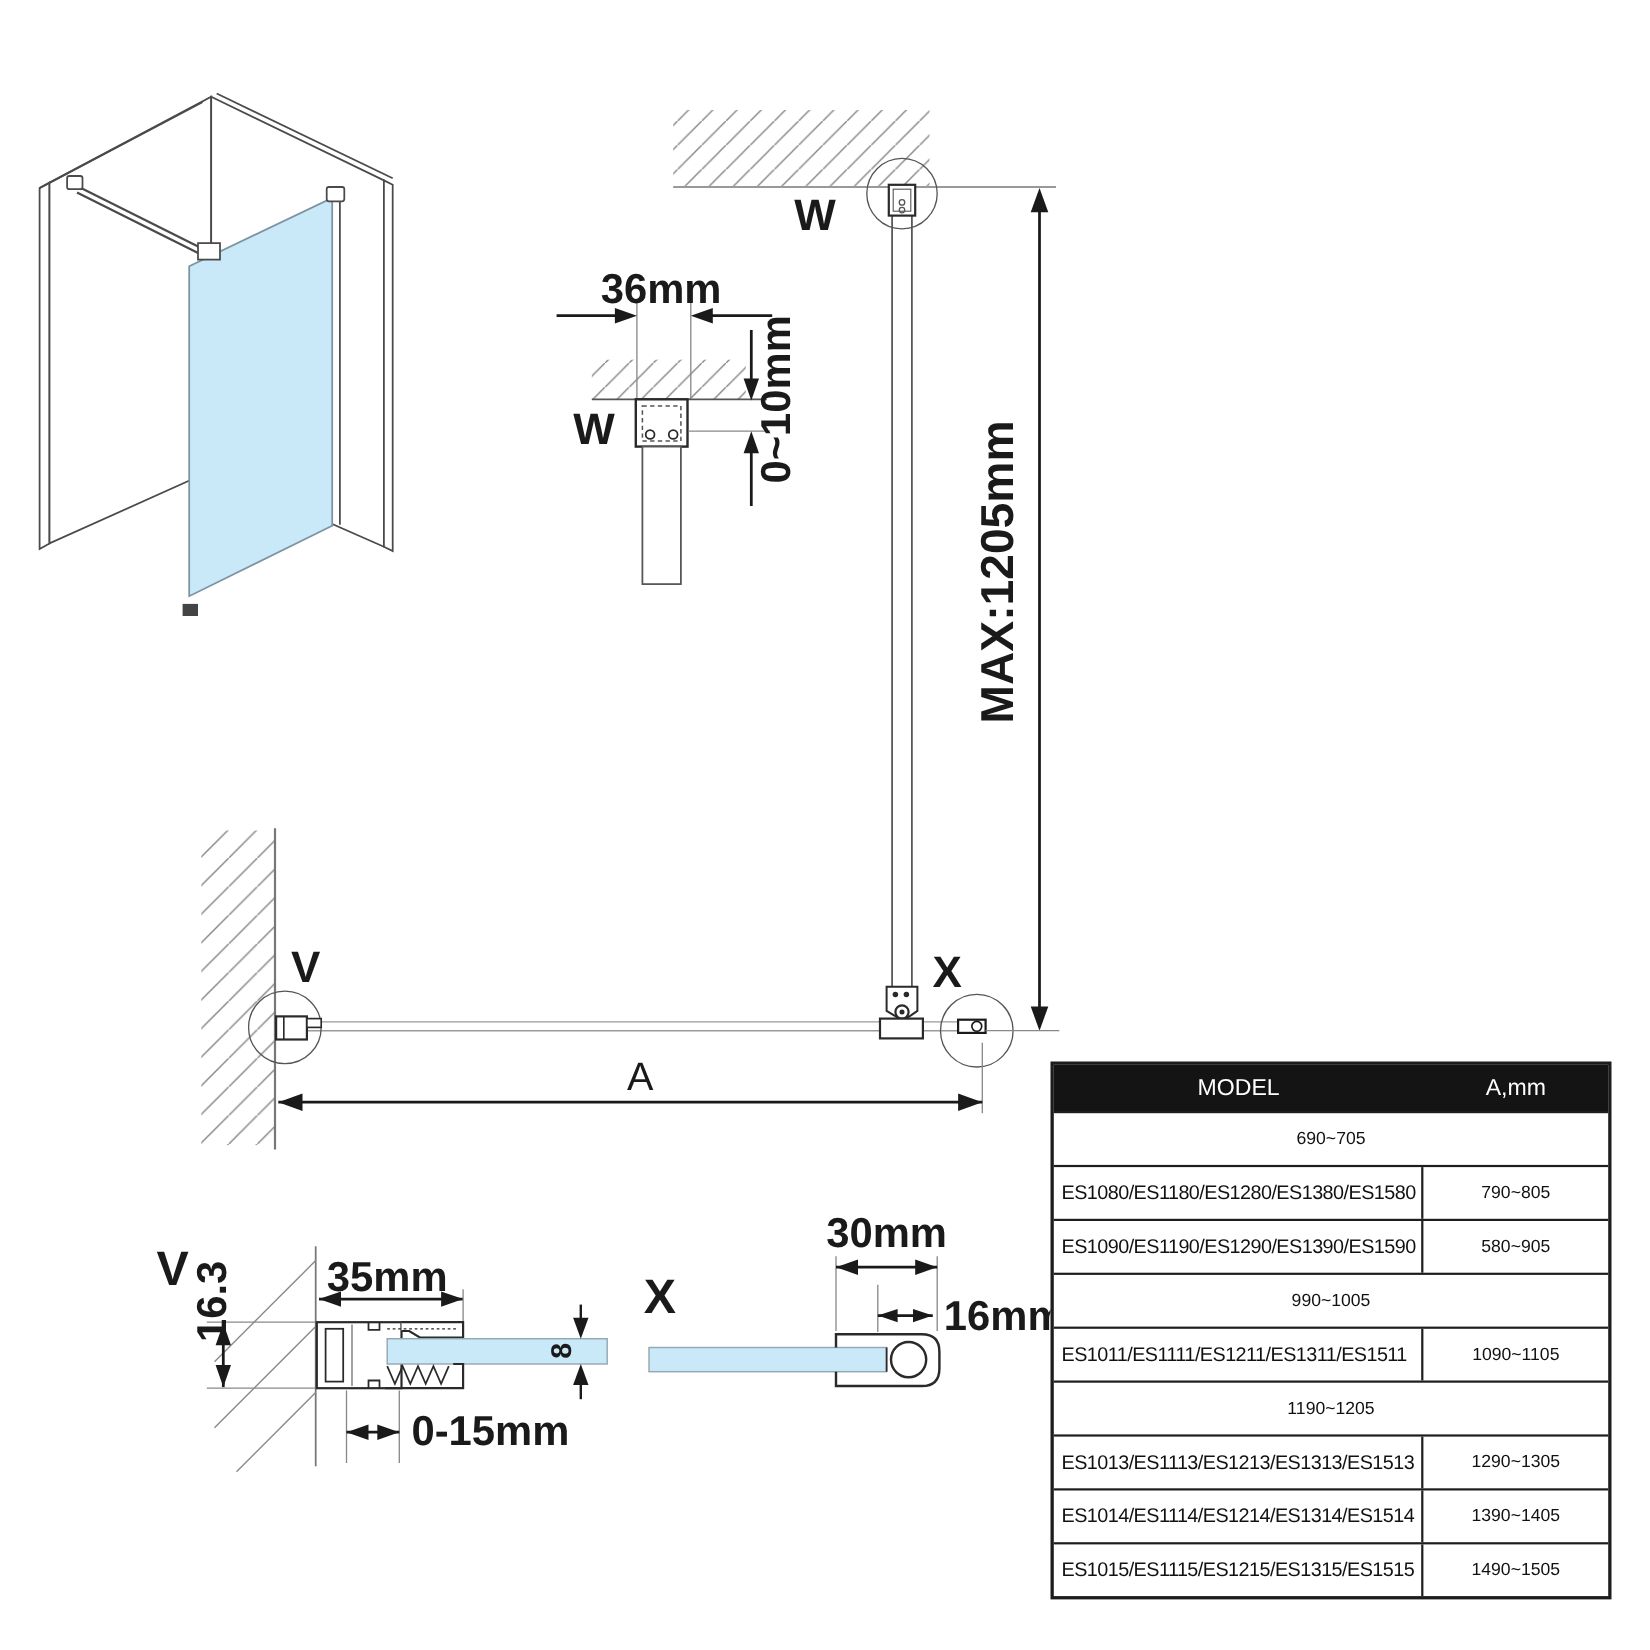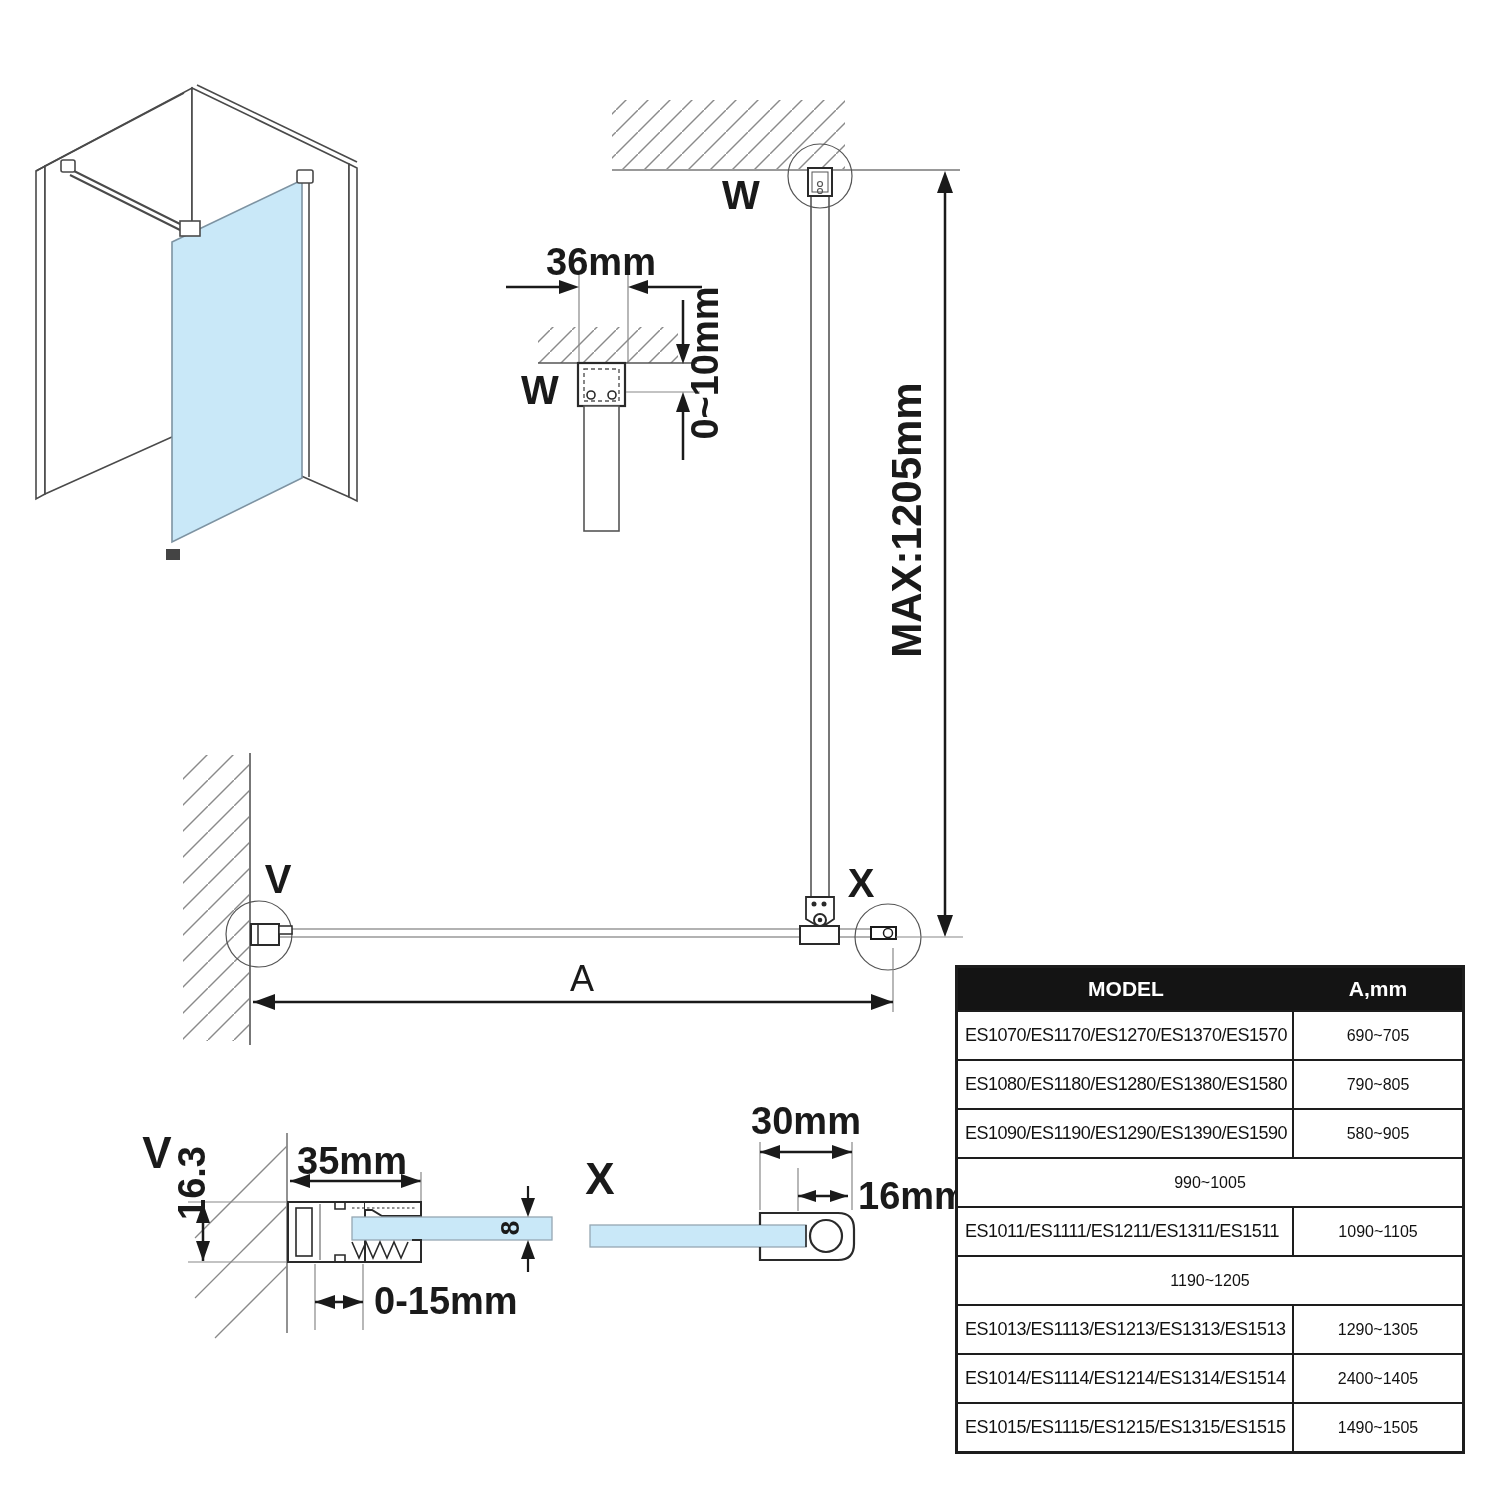--- a/index.html
+++ b/index.html
@@ -9,21 +9,21 @@
   svg text{font-family:"Liberation Sans",sans-serif;fill:#1a1a1a;}
   .dim{font-size:38px;font-weight:bold;}
   .lbl{font-size:40px;font-weight:bold;}
   .lbl-big{font-size:44px;font-weight:bold;}
   .dim-sm{font-size:26px;font-weight:bold;}
   .plain{font-size:36px;font-weight:400;}
   .max{font-size:42px;font-weight:bold;}
 
   .spec-table{position:absolute;left:955px;top:965px;width:510px;border:3px solid #1d1d1d;
               box-sizing:border-box;background:#fff;color:#111;}
-  .thead{display:flex;height:42px;background:#141414;color:#fff;font-weight:bold;align-items:center;}
+  .thead{display:flex;height:42px;background:#141414;color:#fff;font-weight:normal;align-items:center;}
   .th{display:flex;align-items:center;justify-content:center;font-size:21px;}
   .th.model{width:336px;}
   .th.amm{flex:1;}
   .trow{display:flex;height:47px;border-top:2px solid #1d1d1d;}
   .trow:first-of-type{border-top:none;}
   .td{display:flex;align-items:center;box-sizing:border-box;}
   .td.model{width:336px;border-right:2px solid #1d1d1d;padding-left:7px;
             font-size:18px;letter-spacing:-0.5px;white-space:nowrap;}
   .td.amm{flex:1;justify-content:center;font-size:16px;}
 </style>
@@ -189,21 +189,20 @@
     <text class="dim" x="858" y="1209">16mm</text>
   </g>
 </svg>
 
   <div class="spec-table">
     <div class="thead">
       <div class="th model">MODEL</div>
       <div class="th amm">A,mm</div>
     </div>
     <div class="trow">
-      <div class="td model">ES1070/ES1170/ES1270/ES1370/ES1570</div>
       <div class="td amm">690~705</div>
     </div>
     <div class="trow">
       <div class="td model">ES1080/ES1180/ES1280/ES1380/ES1580</div>
       <div class="td amm">790~805</div>
     </div>
     <div class="trow">
       <div class="td model">ES1090/ES1190/ES1290/ES1390/ES1590</div>
       <div class="td amm">580~905</div>
     </div>
@@ -216,21 +215,21 @@
     </div>
     <div class="trow">
       <div class="td amm">1190~1205</div>
     </div>
     <div class="trow">
       <div class="td model">ES1013/ES1113/ES1213/ES1313/ES1513</div>
       <div class="td amm">1290~1305</div>
     </div>
     <div class="trow">
       <div class="td model">ES1014/ES1114/ES1214/ES1314/ES1514</div>
-      <div class="td amm">2400~1405</div>
+      <div class="td amm">1390~1405</div>
     </div>
     <div class="trow">
       <div class="td model">ES1015/ES1115/ES1215/ES1315/ES1515</div>
       <div class="td amm">1490~1505</div>
     </div>
   </div>
 
 </div>
 
 </body></html>

